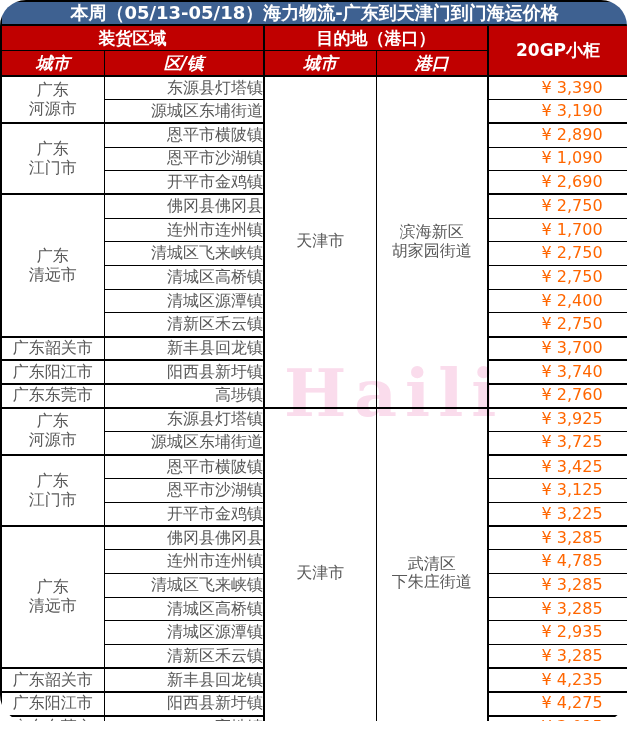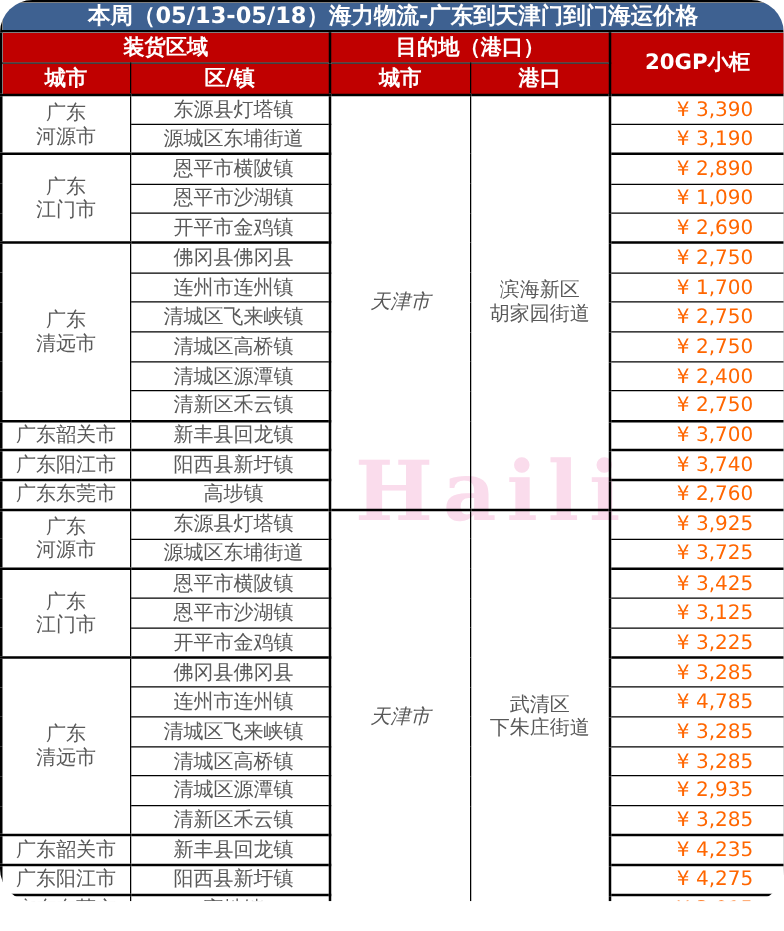--- a/index.html
+++ b/index.html
@@ -40,34 +40,34 @@
   
   tr.row-h1{height:25px;margin-left:12px;}
   tr.row-h2{height:26px;}
   td.hdr{
     background:var(--header-bg,#C00000);
     color:var(--header-text,#fff);
     font-weight:bold;
     font-size:17px;
   }
   td.hdr.bl2,td.bl2{border-left-width:2px;}
-  tr.row-h2 td{border-bottom-width:2px;}
+  tr.row-h2 td{border-bottom-width:2px;font-style:italic;}
   
   tbody tr{height:23.7px;}
   tbody tr.group-start td{border-top-width:2px;}
-  td.district-cell{text-align:center;padding-left:6px;}
+  td.district-cell{text-align:right;padding-left:6px;}
   td.city-cell div,td.port-cell div{white-space:nowrap;}
   td.price-cell{
     color:var(--price-text,#FF6600);
     font-weight:normal;
     font-size:16px;
     border-left-width:2px;
     padding-left:28px;
   }
-  td.dest-cell{border-left-width:2px;font-style:italic;}
+  td.dest-cell{border-left-width:2px;}
   
   #watermark{
     position:absolute;
     left:284px;top:360px;
     font-family:"DejaVu Serif",serif;
     font-weight:bold;
     font-size:66px;
     letter-spacing:8px;
     color:var(--watermark,#FADCEC);
     mix-blend-mode:multiply;

